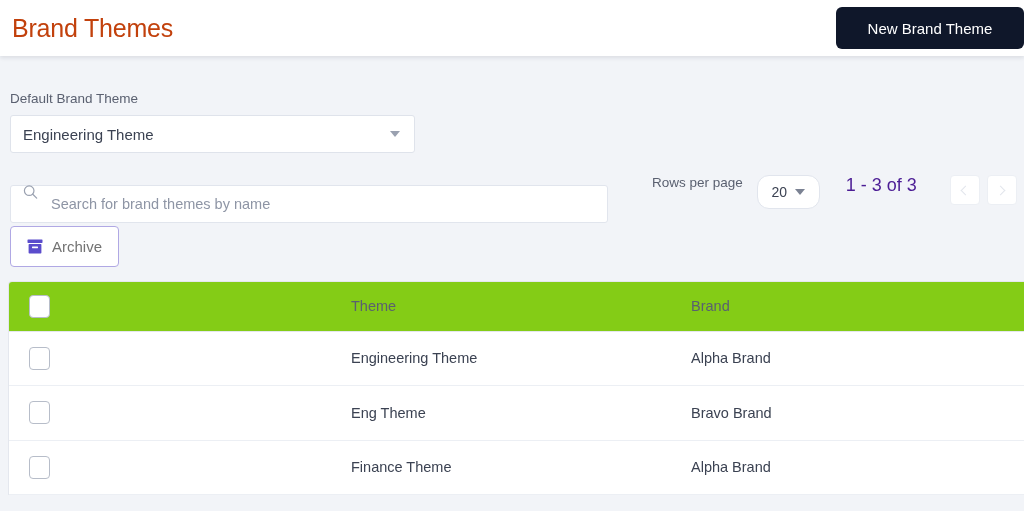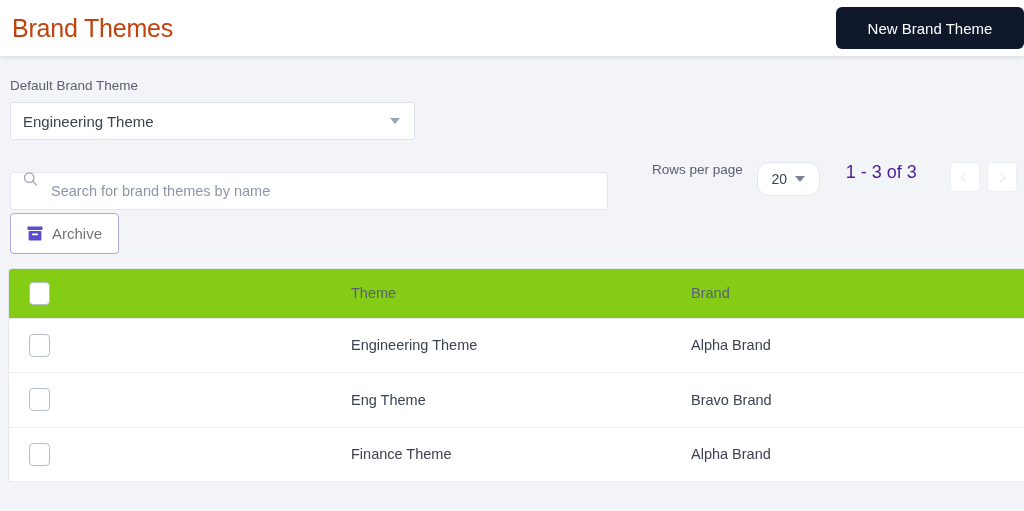--- a/index.html
+++ b/index.html
@@ -51,21 +51,21 @@
     border-radius: 6px;
     cursor: pointer;
     display: inline-flex;
     align-items: center;
     justify-content: center;
     margin-right: 0px;
   }
 
   
   .content {
-    padding: 0 0 0 0;
+    padding: 13px 0 0 0;
     background: #f2f4f8;
     height: 455px;
   }
 
   .field-block {
     padding: 22px 0 0 10px;
   }
 
   .field-label {
     font-size: 13.5px;

